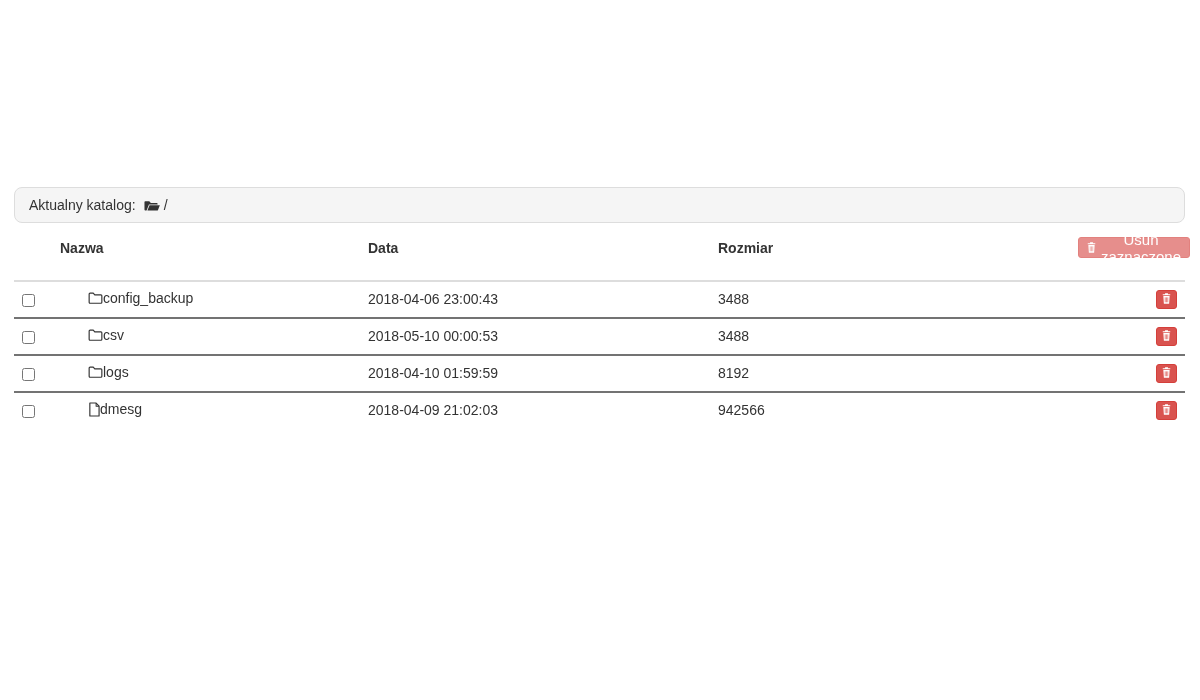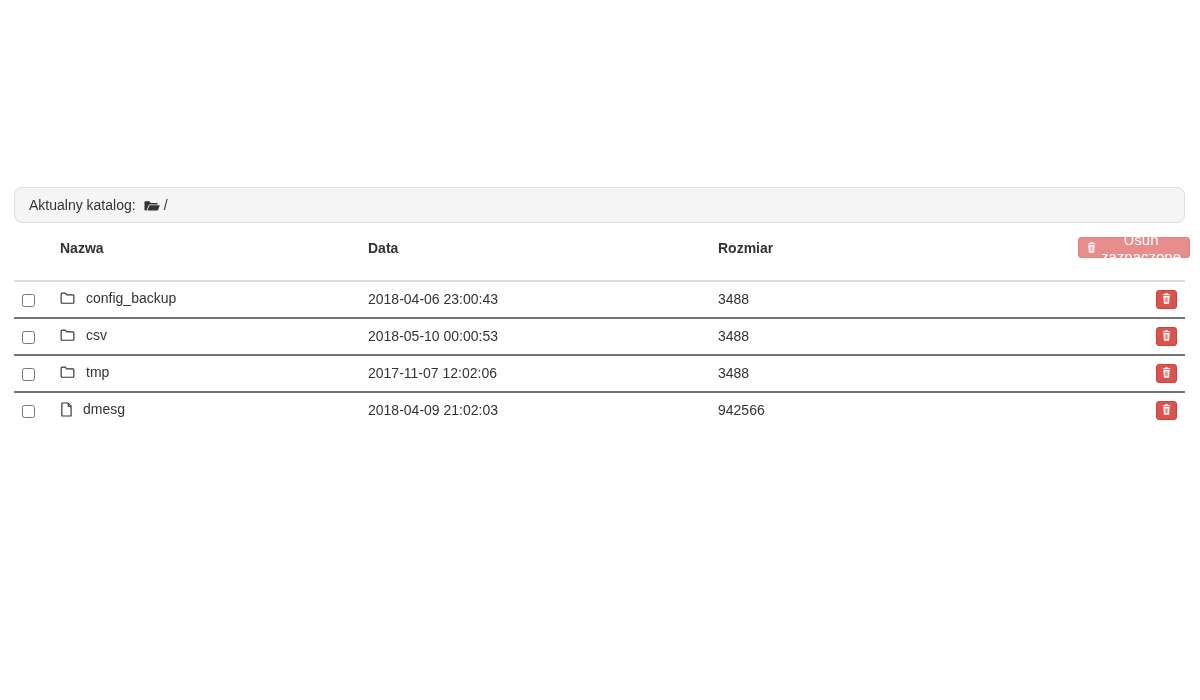--- a/index.html
+++ b/index.html
@@ -51,21 +51,21 @@
   }
   table.files tbody tr:first-child td { border-top: none; }
   col.c-check { width: 38px; }
   col.c-name  { width: 308px; }
   col.c-date  { width: 350px; }
   col.c-size  { width: 360px; }
   col.c-act   { width: 115px; }
   th.act-col, td.act-col { text-align: right; }
   td.check-col { text-align: left; padding-left: 12px; }
 
-  .name-cell { display: inline-flex; align-items: center; gap: 11px; }
+  .name-cell { display: inline-flex; align-items: center; gap: 0; margin-left: 28px; }
   .row-icon { display: inline-flex; flex: 0 0 auto; }
 
   input[type="checkbox"] {
     width: 13px; height: 13px;
     accent-color: #888;
     margin: 0;
     vertical-align: middle;
   }
 
   
@@ -188,50 +188,50 @@
         <span>
           <svg width="9" height="11" viewBox="0 0 12 14">
             <path fill="#fff" d="M4.3 0h3.4l.6 1.2H11v1.6H1V1.2h2.7zM1.8 3.8h8.4L9.5 14h-7z"></path>
             <path stroke="#d9534f" stroke-width="0.9" d="M4.3 5.5v6.5M6 5.5V12M7.7 5.5v6.5"></path>
           </svg>
         </span>
       </button>
     </td>
   </tr>
 
-
-
   <tr>
     <td class="check-col">
       <input type="checkbox" style="">
     </td>
     <td>
       <span class="name-cell">
         <span class="row-icon">
           <svg width="15" height="14" viewBox="0 0 16 15">
             <path d="M1.2 3.2c0-.6.4-1 1-1h3.4l1.6 1.9h6.6c.6 0 1 .4 1 1v7c0 .6-.4 1-1 1H2.2c-.6 0-1-.4-1-1z" fill="none" stroke="#333" stroke-width="1.25" stroke-linejoin="round"></path>
           </svg>
         </span>
 
-        <span>tmp</span>
-      </span>
-    </td>
-    <td>2017-11-07 12:02:06</td>
-    <td>3488</td>
-    <td class="act-col">
-      <button class="btn-danger btn-row-delete">
-        <span>
-          <svg width="9" height="11" viewBox="0 0 12 14">
-            <path fill="#fff" d="M4.3 0h3.4l.6 1.2H11v1.6H1V1.2h2.7zM1.8 3.8h8.4L9.5 14h-7z"></path>
-            <path stroke="#d9534f" stroke-width="0.9" d="M4.3 5.5v6.5M6 5.5V12M7.7 5.5v6.5"></path>
-          </svg>
-        </span>
-      </button>
-    </td>
-  </tr>
+        <span>logs</span>
+      </span>
+    </td>
+    <td>2018-04-10 01:59:59</td>
+    <td>8192</td>
+    <td class="act-col">
+      <button class="btn-danger btn-row-delete">
+        <span>
+          <svg width="9" height="11" viewBox="0 0 12 14">
+            <path fill="#fff" d="M4.3 0h3.4l.6 1.2H11v1.6H1V1.2h2.7zM1.8 3.8h8.4L9.5 14h-7z"></path>
+            <path stroke="#d9534f" stroke-width="0.9" d="M4.3 5.5v6.5M6 5.5V12M7.7 5.5v6.5"></path>
+          </svg>
+        </span>
+      </button>
+    </td>
+  </tr>
+
+
 
 
   <tr>
     <td class="check-col">
       <input type="checkbox" style="">
     </td>
     <td>
       <span class="name-cell">
 
         <span class="row-icon">

